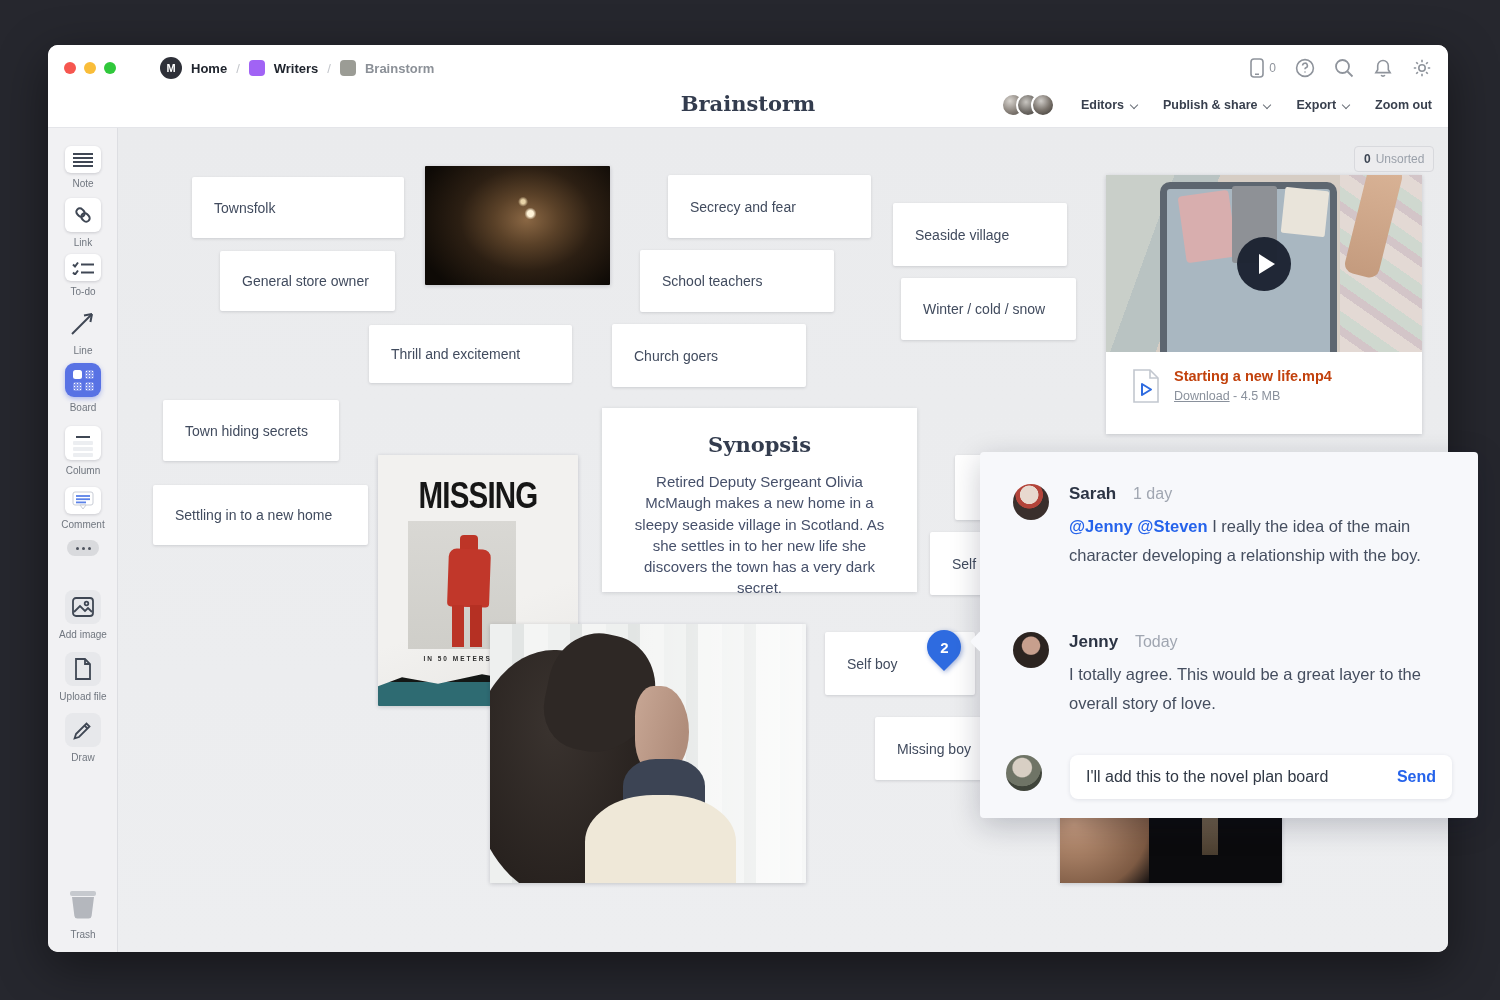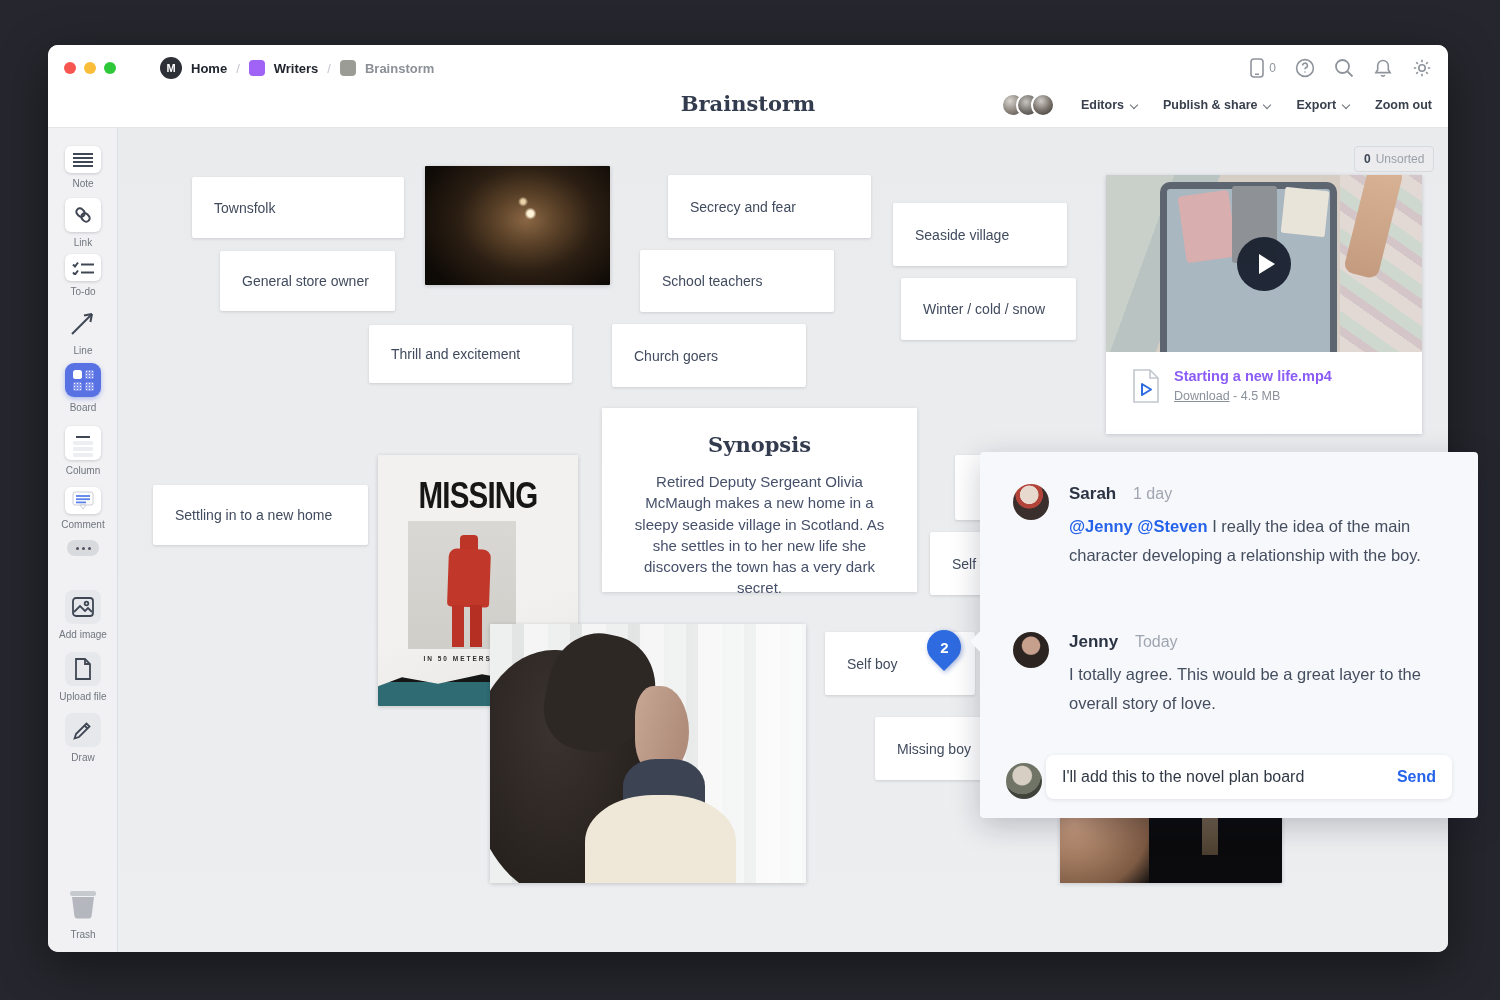--- a/index.html
+++ b/index.html
@@ -145,21 +145,21 @@
   .vt-cloth2 { position:absolute; left:40%; top:6%; width:14%; height:44%; background:#8e9196; border-radius:3px; }
   .vt-book  { position:absolute; left:56%; top:8%; width:14%; height:26%; background:#e9e4da; border-radius:2px; transform:rotate(6deg); }
   .vt-floral { position:absolute; right:0; top:0; width:26%; height:100%;
                background:repeating-linear-gradient(35deg, #e3d9d4 0 14px, #d3c5c8 14px 22px, #cfd8cf 22px 34px); }
   .vt-arm { position:absolute; right:10%; top:-6%; width:11%; height:64%; background:linear-gradient(#d9b396, #c49b7e); border-radius:10px; transform:rotate(14deg); }
   .play-btn { position:absolute; left:50%; top:50%; width:54px; height:54px; margin:-27px 0 0 -27px;
               border-radius:50%; background:rgba(26,33,48,.96); display:flex; align-items:center; justify-content:center; }
   .play-btn i { display:block; width:0; height:0; border-left:16px solid #fff;
                 border-top:10px solid transparent; border-bottom:10px solid transparent; margin-left:5px; }
   .video-info { display:flex; align-items:center; gap:14px; padding:16px 14px 0 26px; }
-  .file-name { font-size:14.5px; font-weight:bold; color:#8b5cf6; }
+  .file-name { font-size:14.5px; font-weight:bold; color:#c2410c; }
   .file-meta { margin-top:5px; font-size:12.5px; color:#8a919c; }
   .file-meta .dl { text-decoration:underline; color:#8a919c;margin-top:35px; }
 
   
   .unsorted { position:absolute; display:flex; align-items:center; gap:5px; padding:5px 9px;
               background:#ececee; border:1px solid #d8d9dd; border-radius:4px; font-size:12px; }
   .unsorted b { color:#3c4553; } .unsorted span { color:#9aa0aa; }
 
   
   .pin { position:absolute; width:34px; height:34px; background:#2e6be0;
@@ -177,21 +177,21 @@
   .c-row.r1 { top:32px; } .c-row.r2 { top:180px; }
   .c-av { width:36px; height:36px; border-radius:50%; flex:0 0 36px; }
   .c-av.sarah { background:radial-gradient(circle at 45% 30%, #e8d9cf 0 28%, #b3443a 30% 42%, #3a2f2c 44%); }
   .c-av.jenny { background:radial-gradient(circle at 50% 38%, #c79f8d 0 30%, #2c2420 34%); }
   .c-av.steven { background:radial-gradient(circle at 45% 35%, #d8cfc4 0 30%, #6f7466 34% 60%, #3f443a 62%); }
   .c-head { font-size:17px; }
   .c-name { font-weight:bold; color:#2c3444; }
   .c-time { color:#a0a6b1; margin-left:12px; font-size:16px; }
   .c-text { margin-top:8px; width:368px; font-size:16.5px; line-height:1.78; color:#454e5f; }
   .mention { color:#2563eb; font-weight:bold; }
-  .c-input-row { position:absolute; left:26px; right:26px; bottom:19px; display:flex; align-items:flex-end; gap:4px; }
+  .c-input-row { position:absolute; left:26px; right:26px; bottom:19px; display:flex; align-items:flex-start; gap:28px; }
   .c-input-box { flex:1; height:44px; background:#fff; border-radius:8px;
                  box-shadow:0 1px 4px rgba(20,30,60,.10); display:flex; align-items:center; padding:0 16px; }
   .c-input-box input { flex:1; border:none; outline:none; background:transparent;
                        font-family:"Liberation Sans", sans-serif; font-size:16px; color:#303845; }
   .send-btn { font-size:16px; font-weight:bold; color:#2563eb; margin-left:10px; cursor:pointer; }
 </style>
 </head>
 <body>
 
 <div class="stage">
@@ -416,20 +416,23 @@
 
         <div class="note-card" style="left:74px;top:49px;width:212px;height:61px">
             <span>Townsfolk</span>
           </div>
         <div class="note-card" style="left:102px;top:123px;width:175px;height:60px">
             <span>General store owner</span>
           </div>
         <div class="note-card" style="left:251px;top:197px;width:203px;height:58px">
             <span>Thrill and excitement</span>
           </div>
+        <div class="note-card" style="left:45px;top:272px;width:176px;height:61px">
+            <span>Town hiding secrets</span>
+          </div>
         <div class="note-card" style="left:35px;top:357px;width:215px;height:60px">
             <span>Settling in to a new home</span>
           </div>
         <div class="note-card" style="left:550px;top:47px;width:203px;height:63px">
             <span>Secrecy and fear</span>
           </div>
         <div class="note-card" style="left:522px;top:122px;width:194px;height:62px">
             <span>School teachers</span>
           </div>
         <div class="note-card" style="left:494px;top:196px;width:194px;height:63px">

